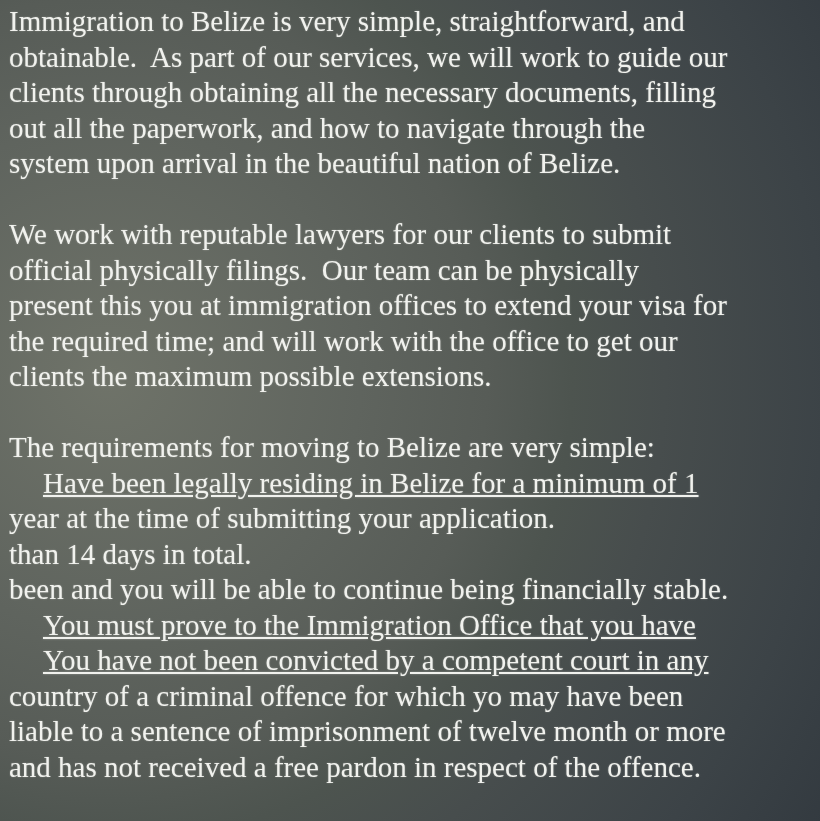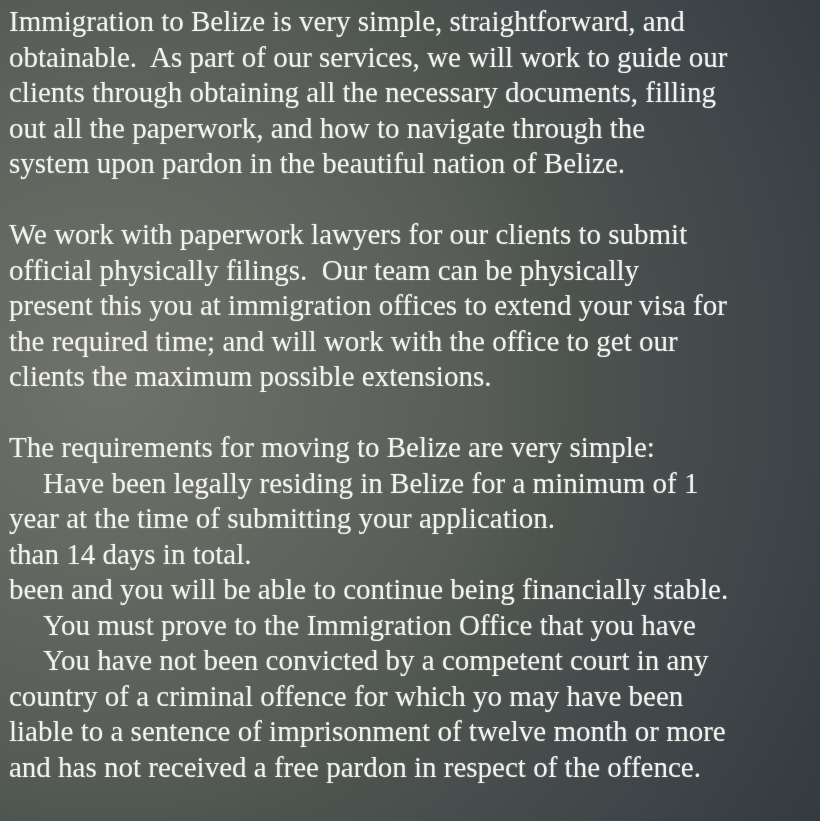--- a/index.html
+++ b/index.html
@@ -40,34 +40,35 @@
     color: var(--text-color);
     text-shadow: 0 0 2px rgba(240, 242, 238, 0.35);
   }
   .line {
     height: 35.5px;
     white-space: pre;
     overflow: hidden;
   }
   .line.indent {
     padding-left: 34px;
+    text-decoration: underline;
   }
 </style>
 </head>
 <body>
 
 <div class="canvas">
   <div class="text-block" id="text-block">
       <div class="line">Immigration to Belize is very simple, straightforward, and</div>
       <div class="line">obtainable.  As part of our services, we will work to guide our</div>
       <div class="line">clients through obtaining all the necessary documents, filling</div>
       <div class="line">out all the paperwork, and how to navigate through the</div>
-      <div class="line">system upon pardon in the beautiful nation of Belize.</div>
+      <div class="line">system upon arrival in the beautiful nation of Belize.</div>
       <div class="line"></div>
-      <div class="line">We work with paperwork lawyers for our clients to submit</div>
+      <div class="line">We work with reputable lawyers for our clients to submit</div>
       <div class="line">official physically filings.  Our team can be physically</div>
       <div class="line">present this you at immigration offices to extend your visa for</div>
       <div class="line">the required time; and will work with the office to get our</div>
       <div class="line">clients the maximum possible extensions.</div>
       <div class="line"></div>
       <div class="line">The requirements for moving to Belize are very simple:</div>
       <div class="line indent">Have been legally residing in Belize for a minimum of 1</div>
       <div class="line">year at the time of submitting your application.</div>
       <div class="line">than 14 days in total.</div>
       <div class="line">been and you will be able to continue being financially stable.</div>

